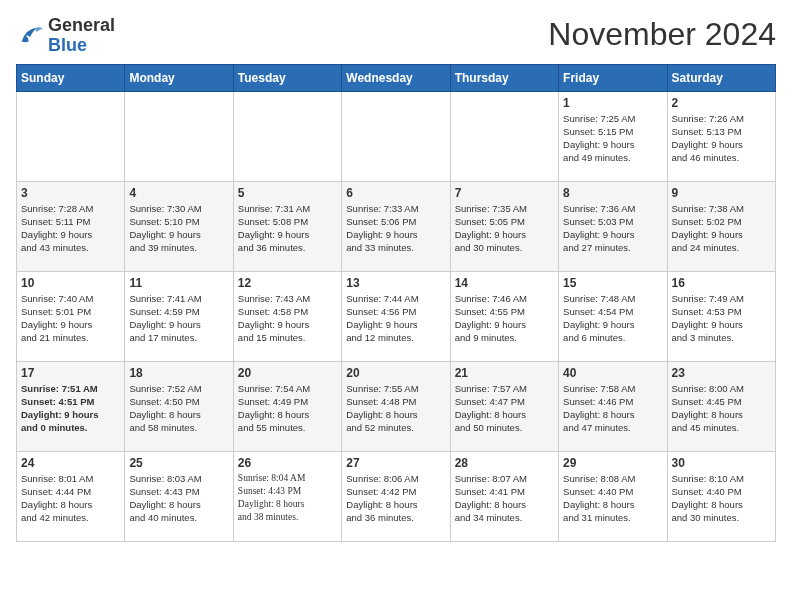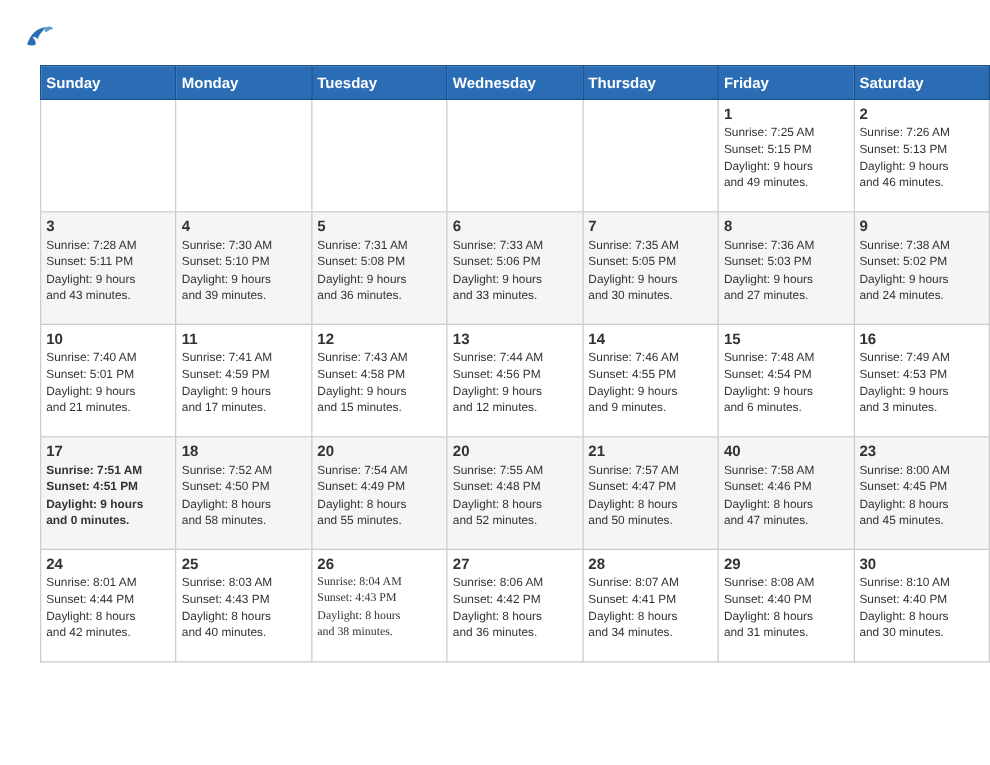--- a/index.html
+++ b/index.html
@@ -41,21 +41,20 @@
       color: #333;
     }
     .subtitle {
       font-size: 16px;
       color: #555;
     }
     table {
       width: 100%;
       border-collapse: collapse;
       table-layout: fixed;
-      margin-left: 16px;
     }
     thead tr th {
       background-color: #2a6db5;
       color: #fff;
       font-size: 12px;
       font-weight: bold;
       padding: 6px 4px;
       text-align: left;
       border: 1px solid #1a5090;
     }
@@ -88,22 +87,27 @@
   </style>
 </head>
 <body>
 
 <div class="header">
   <div class="logo">
     <svg class="logo-bird" viewBox="0 0 40 40" xmlns="http://www.w3.org/2000/svg">
       <path d="M8 28 Q14 10 30 8 Q22 16 20 22 Q18 18 14 20 Q18 22 18 28 Q14 30 8 28Z" fill="#2a6db5"></path>
       <path d="M30 8 Q36 6 38 10 Q34 10 30 14 Q26 12 30 8Z" fill="#5ba0d0"></path>
     </svg>
+    <div class="logo-text">
+      <span class="logo-general">General</span><br>
+      <span class="logo-blue">Blue</span>
+    </div>
   </div>
   <div class="title-block">
+    <div class="month-title">November 2024</div>
   </div>
 </div>
 
 <table>
   <thead>
     <tr>
     <th>Sunday</th>
         <th>Monday</th>
         <th>Tuesday</th>
         <th>Wednesday</th>

